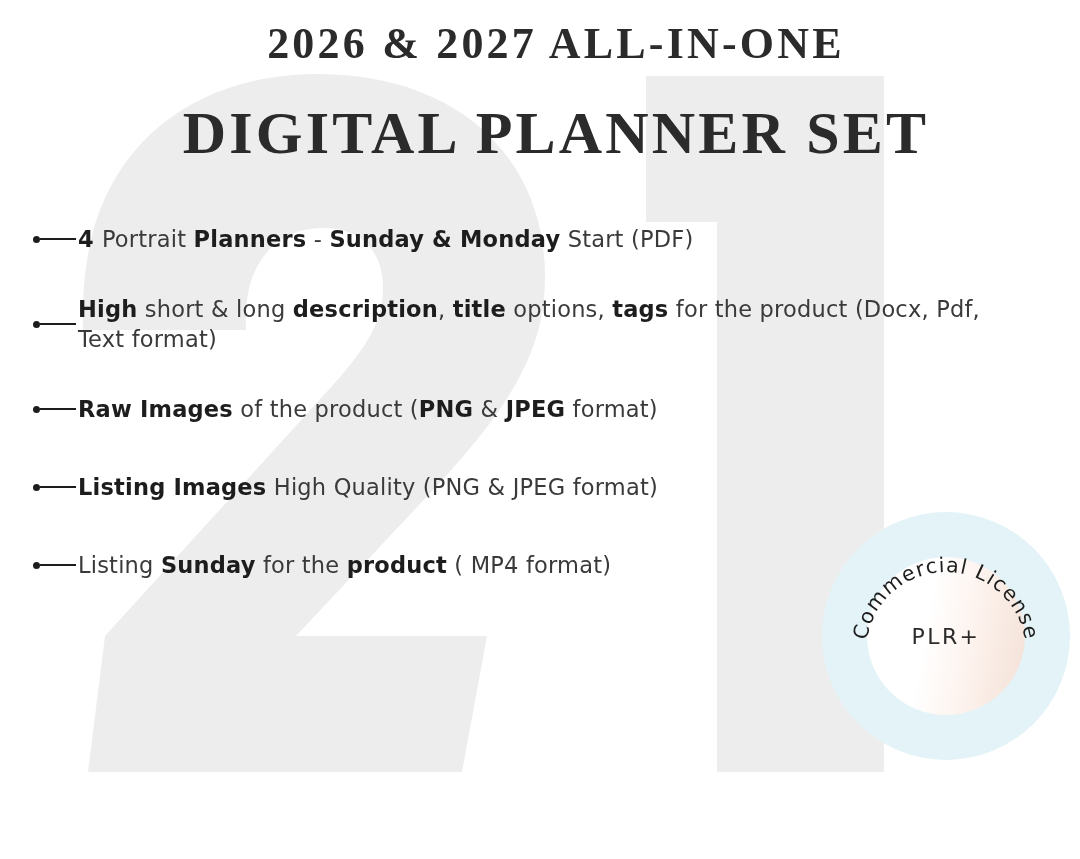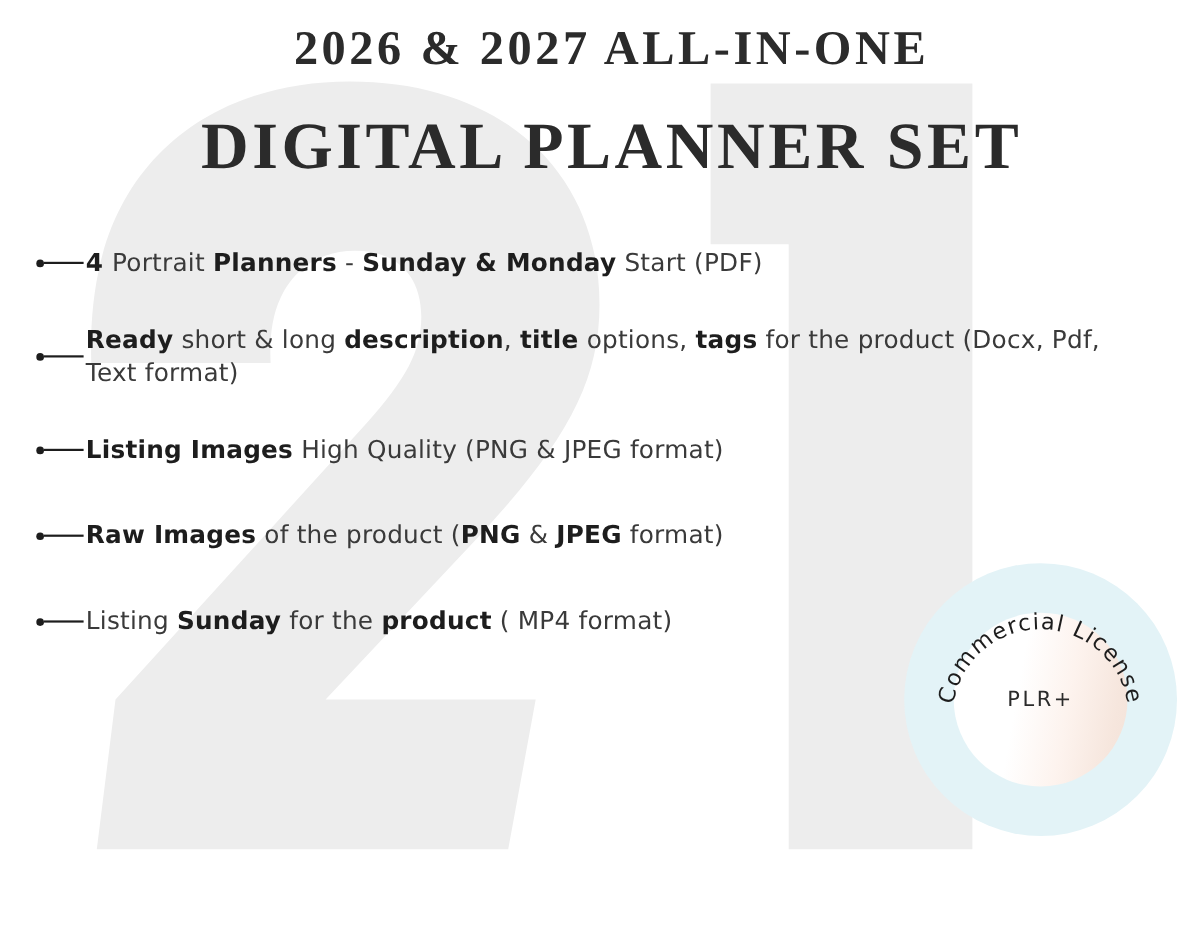--- a/index.html
+++ b/index.html
@@ -134,21 +134,21 @@
   .badge-center-text {
     position: absolute;
     left: 0;
     top: 0;
     width: 248px;
     height: 248px;
     display: flex;
     align-items: center;
     justify-content: center;
     font-family: "DejaVu Sans", "Liberation Sans", sans-serif;
-    font-size: 19px;
+    font-size: 22px;
     letter-spacing: 2.4px;
     color: #2b2b2b;
     font-weight: 400;
   }
   .badge-arc-svg {
     position: absolute;
     left: 0;
     top: 0;
     width: 248px;
     height: 248px;
@@ -210,37 +210,37 @@
           <span class="bullet-line"></span>
       </span>
       <span class="feature-text"><b>4 </b><span>Portrait </span><b>Planners</b><span> - </span><b>Sunday &amp; Monday</b><span> Start (PDF)</span></span>
     </div>
 
     <div class="feature-row two-line">
       <span class="bullet-marker">
         <span class="bullet-dot"></span>
           <span class="bullet-line"></span>
       </span>
-      <span class="feature-text"><b>Ready</b><span> short &amp; long </span><b>description</b><span>, </span><b>title</b><span> options, </span><b>tags</b><span> for the product (Docx, Pdf, Text format)</span></span>
+      <span class="feature-text"><b>High</b><span> short &amp; long </span><b>description</b><span>, </span><b>title</b><span> options, </span><b>tags</b><span> for the product (Docx, Pdf, Text format)</span></span>
+    </div>
+
+    <div class="feature-row">
+      <span class="bullet-marker">
+        <span class="bullet-dot"></span>
+          <span class="bullet-line"></span>
+      </span>
+      <span class="feature-text"><b>Raw Images</b><span> of the product (</span><b>PNG</b><span> &amp; </span><b>JPEG</b><span> format)</span></span>
     </div>
 
     <div class="feature-row">
       <span class="bullet-marker">
         <span class="bullet-dot"></span>
           <span class="bullet-line"></span>
       </span>
       <span class="feature-text"><b>Listing Images</b><span> High Quality (PNG &amp; JPEG format)</span></span>
-    </div>
-
-    <div class="feature-row">
-      <span class="bullet-marker">
-        <span class="bullet-dot"></span>
-          <span class="bullet-line"></span>
-      </span>
-      <span class="feature-text"><b>Raw Images</b><span> of the product (</span><b>PNG</b><span> &amp; </span><b>JPEG</b><span> format)</span></span>
     </div>
 
     <div class="feature-row">
       <span class="bullet-marker">
         <span class="bullet-dot"></span>
           <span class="bullet-line"></span>
       </span>
       <span class="feature-text"><span>Listing </span><b>Sunday</b><span> for the </span><b>product</b><span>  ( MP4 format)</span></span>
     </div>
 

